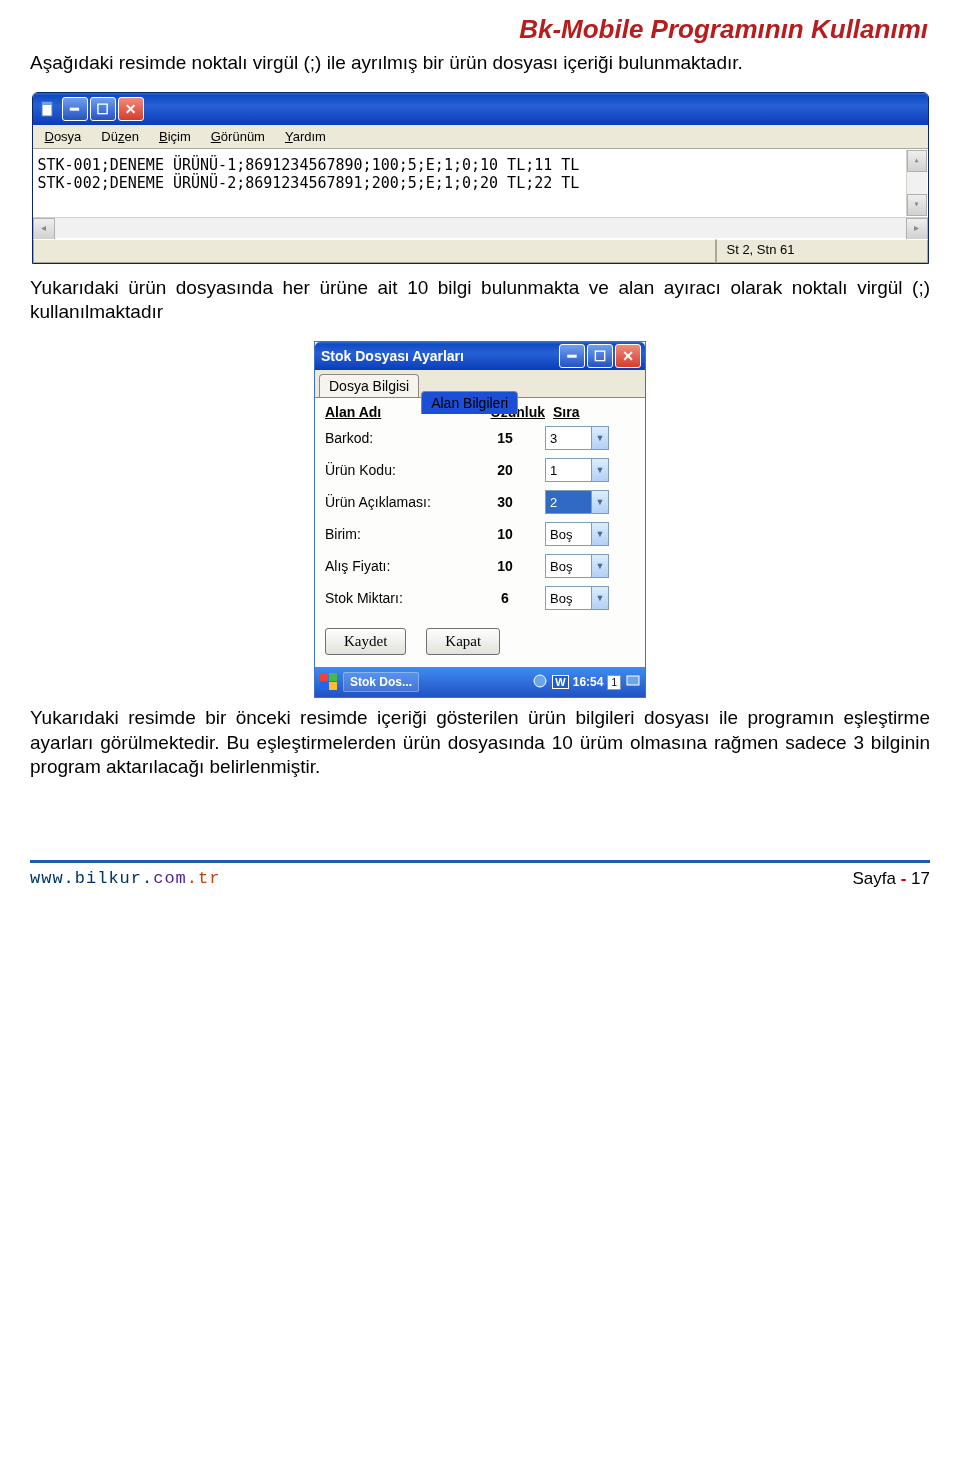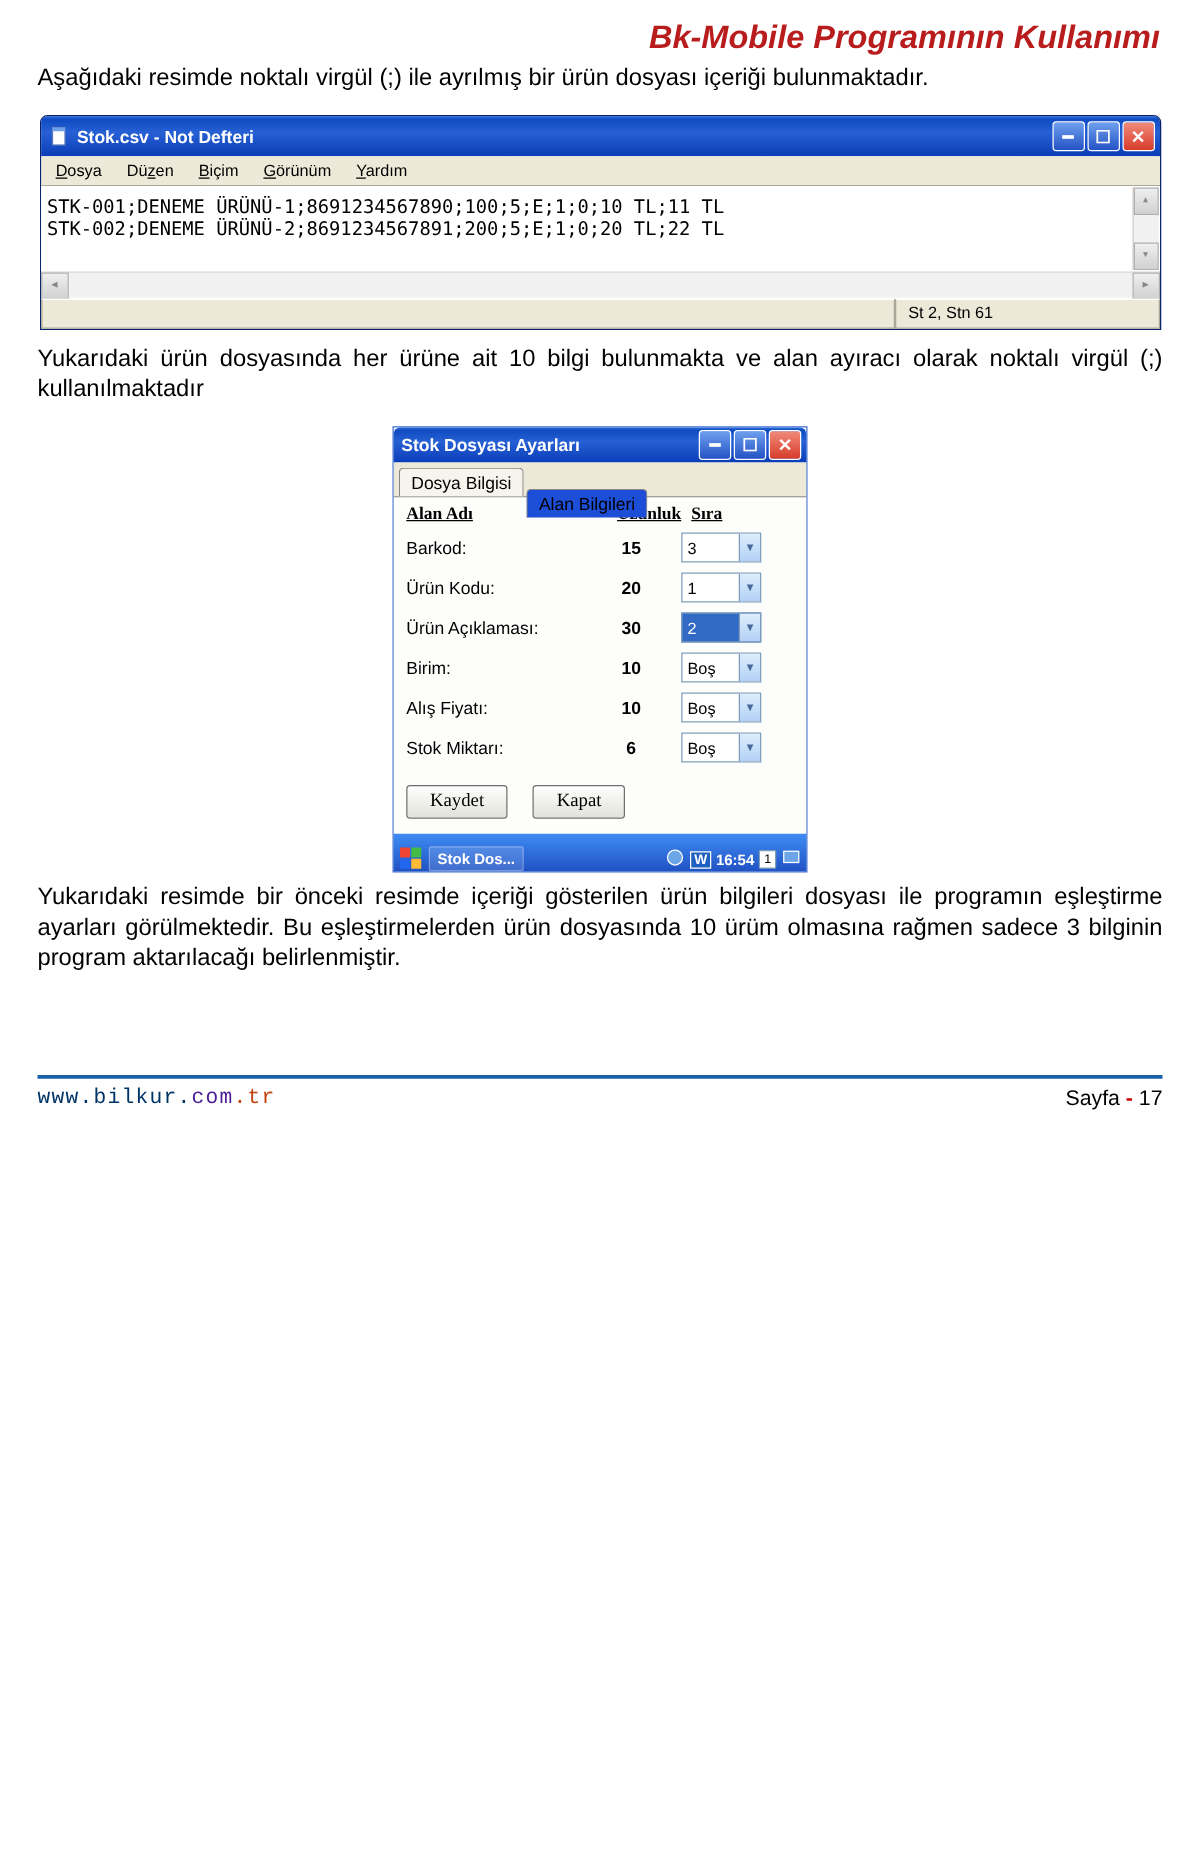--- a/index.html
+++ b/index.html
@@ -147,21 +147,21 @@
   .settings-body {
     background: #FDFDFB;
     padding: 6px 10px 4px 10px;
   }
   .hdr-row {
     display: flex;
     font-size: 14px;
     font-weight: bold;
     margin-bottom: 6px;
   }
-  .hdr-row > div { text-decoration: underline; font-family: Liberation Serif, serif; }
+  .hdr-row > div { text-decoration: underline; }
   .hdr-row .c1 { width: 150px; }
   .hdr-row .c2 { width: 70px; text-align: right; padding-right: 8px;}
   .hdr-row .c3 { width: 60px; }
   .field-row {
     display: flex;
     align-items: center;
     font-size: 14px;
     margin-bottom: 8px;
   }
   .field-row .c1 { width: 150px; }
@@ -189,21 +189,21 @@
     border: 1px solid #707070;
     border-radius: 3px;
     padding: 4px 18px;
     font-family: Tahoma;
     font-size: 15px;
   }
   .taskbar {
     background: linear-gradient(to bottom,#3F8CF3,#2052C4);
     height: 30px;
     display: flex;
-    align-items: flex-end;
+    align-items: center;
     color: #fff;
     font-size: 12px;
     padding: 0 4px;
     gap: 4px;
   }
   .start-orb {
     width: 20px; height: 20px;
     border-radius: 3px;
     display: inline-block;
   }
@@ -241,21 +241,20 @@
   <p class="para">Aşağıdaki resimde noktalı virgül (;) ile ayrılmış bir ürün dosyası içeriği bulunmaktadır.</p>
 
   <div class="win-xp">
     <div class="titlebar">
       <span class="icon-slot">
         <svg width="16" height="16">
             <rect x="2" y="1" width="10" height="14" fill="#fff" stroke="#5C7AB8"></rect>
             <rect x="2" y="1" width="10" height="3" fill="#6E9FE8"></rect>
           </svg>
       </span>
-      <span class="title-text">Stok.csv - Not Defteri</span>
       <div class="winbtns">
         <div class="winbtn blue">━</div>
         <div class="winbtn blue">☐</div>
         <div class="winbtn red">✕</div>
       </div>
     </div>
     <div class="menubar">
       <span class="menu-item"><u>D</u><span>osya</span></span>
       <span class="menu-item"><span>Dü<u>z</u>en</span></span>
       <span class="menu-item"><u>B</u>içim</span>

